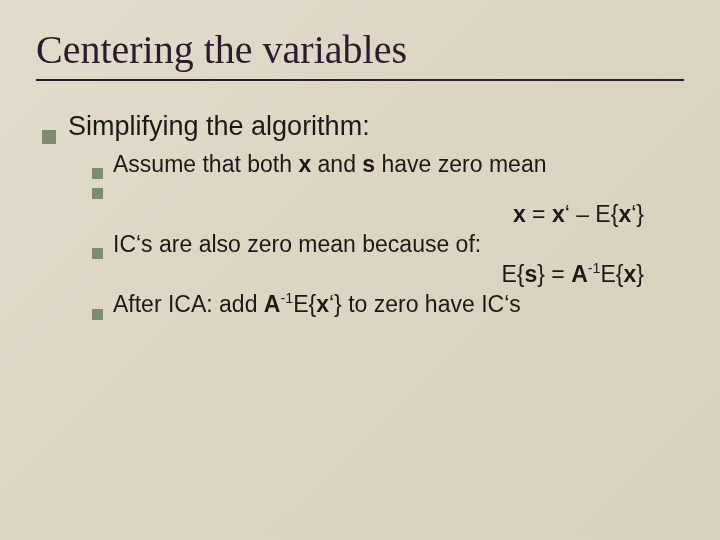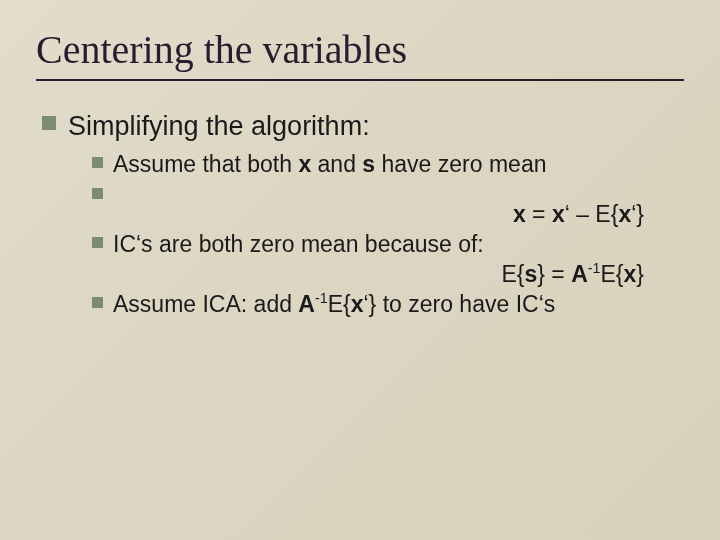--- a/index.html
+++ b/index.html
@@ -33,21 +33,21 @@
   .lvl1 {
     margin-left: 6px;
     margin-bottom: 6px;
   }
   .lvl2 {
     margin-left: 56px;
     margin-bottom: 2px;
   }
   .row {
     display: flex;
-    align-items: flex-start;
+    align-items: flex-end;
     line-height: 1.28;
   }
   .sq {
     width: 14px;
     height: 14px;
     background: #7d8b6f;
     flex: 0 0 14px;
     margin-top: 7px;
     margin-right: 12px;
   }
@@ -100,27 +100,27 @@
   <div class="lvl2 row">
     <div class="sq small"></div>
   </div>
 
   <div class="formula">
     <b>x</b><span> = </span><b>x</b><span>‘ – E{</span><b>x</b><span>‘}</span>
   </div>
 
   <div class="lvl2 row">
     <div class="sq small"></div>
-    <div class="txt2">IC‘s are both zero mean because of:</div>
+    <div class="txt2">IC‘s are also zero mean because of:</div>
   </div>
 
   <div class="formula">
     <span>E{</span><b>s</b><span>} = </span><b>A</b><sup>-1</sup><span>E{</span><b>x</b><span>}</span>
   </div>
 
   <div class="lvl2 row">
     <div class="sq small"></div>
     <div class="txt2">
-      <span>Assume ICA: add </span><b>A</b><sup>-1</sup><span>E{</span><b>x</b><span>‘} to zero have IC‘s</span>
+      <span>After ICA: add </span><b>A</b><sup>-1</sup><span>E{</span><b>x</b><span>‘} to zero have IC‘s</span>
     </div>
   </div>
 
 </div>
 
 </body></html>

